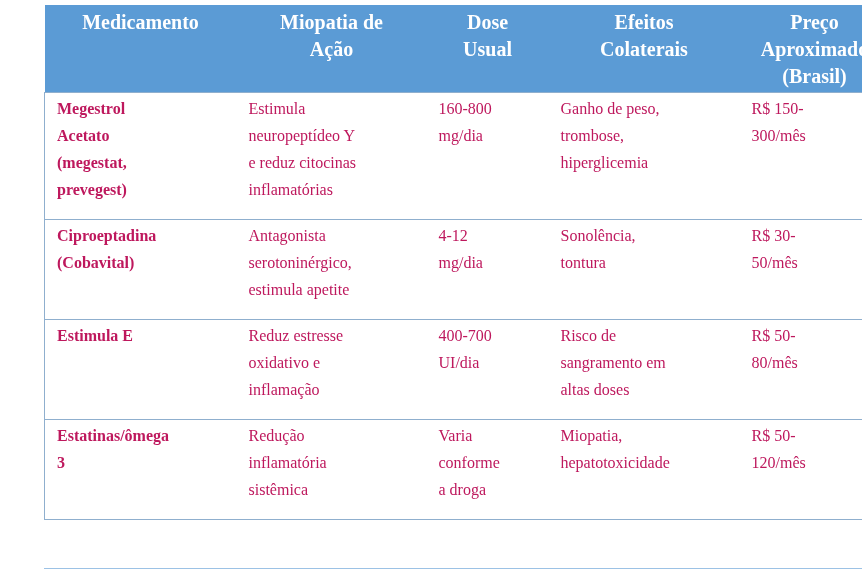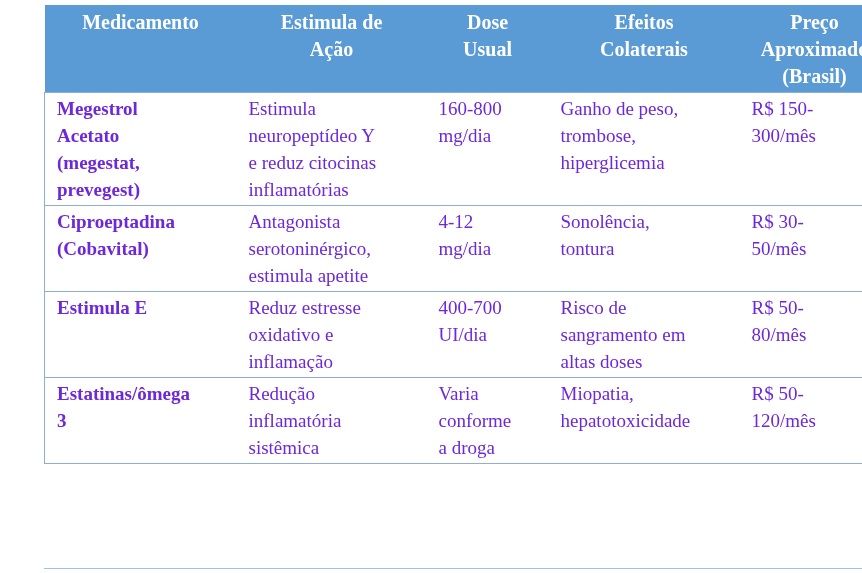--- a/index.html
+++ b/index.html
@@ -38,26 +38,26 @@
     font-size: 20px;
     line-height: 27px;
     text-align: center;
     vertical-align: top;
     padding: 4px 4px 2px 4px;
     white-space: pre-line;
     border: none;
     height: 79px;
   }
   table.med-table td {
-    font-size: 19px;
+    font-size: 16px;
     line-height: 27px;
-    color: #6d28d9;
+    color: #be185d;
     vertical-align: top;
     text-align: left;
-    padding: 2px 8px 2px 12px;
+    padding: 2px 8px 16px 12px;
     white-space: pre-line;
     background: #ffffff;
     border-top: 1px solid #8FAFCE;
     border-bottom: 1px solid #8FAFCE;
   }
   table.med-table td:first-child {
     font-weight: bold;
     border-left: 1px solid #8FAFCE;
   }
   table.med-table td:last-child {
@@ -80,21 +80,21 @@
     <colgroup>
       <col class="c1">
         <col class="c2">
         <col class="c3">
         <col class="c4">
         <col class="c5">
     </colgroup>
     <thead>
       <tr>
         <th>Medicamento</th>
-        <th>Estimula de
+        <th>Miopatia de
 Ação</th>
         <th>Dose
 Usual</th>
         <th>Efeitos
 Colaterais</th>
         <th>Preço
 Aproximado
 (Brasil)</th>
       </tr>
     </thead>

